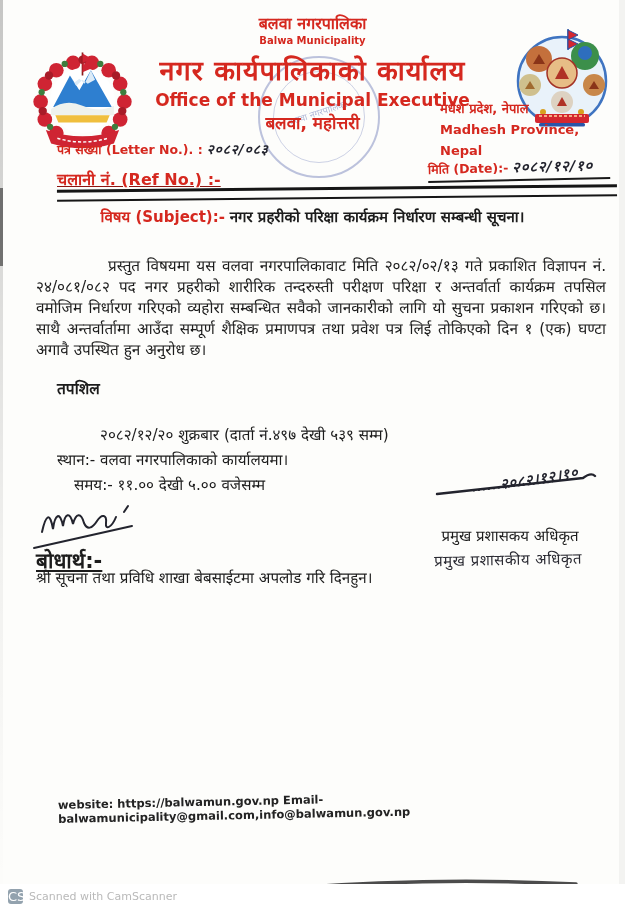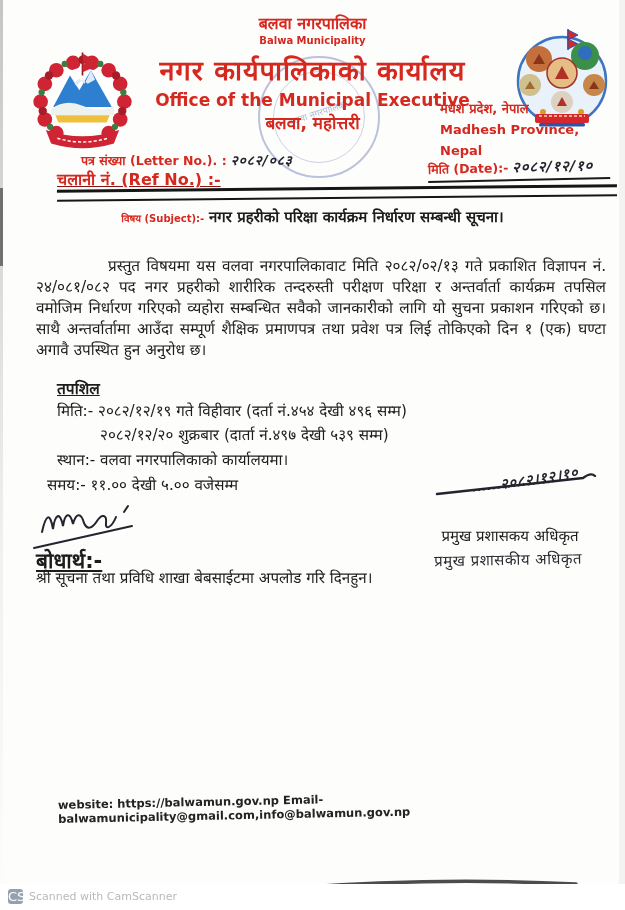--- a/index.html
+++ b/index.html
@@ -23,42 +23,42 @@
 
   
   .stamp{left:258px;top:56px;width:118px;height:118px;border:2px solid rgba(90,105,175,.40);
          border-radius:50%;}
   .stamp::before{content:"";position:absolute;inset:13px;border:1.5px solid rgba(90,105,175,.30);
          border-radius:50%;}
   .stamp span{position:absolute;left:8px;top:48px;width:100px;text-align:center;
          color:rgba(80,95,170,.45);font-size:9px;transform:rotate(-18deg);}
 
   
-  .letter-no{top:151px;left:57px;font-size:12.5px;margin-left:24px;}
+  .letter-no{top:140px;left:57px;font-size:12.5px;}
   .letter-no .val{font-size:13.5px;}
   .date-line{top:156px;left:428px;width:182px;font-size:12.5px;border-bottom:2.5px solid #191919;
              padding-bottom:3px;transform:rotate(-1.2deg);}
   .date-line .val{font-size:14.5px;}
   .ref-no{top:168px;left:57px;font-size:16px;text-decoration:underline;
           text-decoration-color:#8c1410;}
   .rule{top:187px;left:57px;width:560px;height:7px;border-top:3px solid #161616;
         border-bottom:2.5px solid #161616;transform:rotate(-0.55deg);}
 
   .subject{top:206px;left:0;right:0;font-size:15px;}
-  .subject .lbl{font-size:10px;text-align:center;}
+  .subject .lbl{font-size:15px;text-align:center;}
 
   .body-par{top:256px;left:36px;width:570px;font-size:15.3px;line-height:21px;
             text-align:justify;text-indent:72px;}
 
-  .sched-h{top:377px;left:57px;font-size:15.5px;text-decoration:underline;}
+  .sched-h{top:377px;left:57px;font-size:15.5px;}
   .sch{font-size:15.2px;}
   .sch1{top:400px;left:57px;}
   .sch2{top:424px;left:100px;text-align:center;}
   .sch3{top:449px;left:57px;}
-  .sch4{top:474px;left:47px;text-align:right;}
+  .sch4{top:474px;left:74px;text-align:right;}
 
   .sig-date{left:500px;top:468px;font-size:14px;transform:rotate(-9deg);}
   .sig-name{top:502px;left:440px;width:140px;font-size:15px;}
   .sig-desig1{top:525px;left:415px;width:190px;font-size:15px;}
   .sig-desig2{top:549px;left:408px;width:200px;font-size:15px;color:#2b2b33;
               transform:rotate(-1deg);letter-spacing:.5px;}
 
   .cc-h{top:546px;left:36px;font-size:21px;text-decoration:underline;}
   .cc-l{top:567px;left:36px;font-size:15.2px;}
 
@@ -173,21 +173,20 @@
   <div class="abs rule"></div>
 
   <div class="abs center subject">
     <span class="red b lbl">विषय (Subject):-</span>
     <span class="b">नगर प्रहरीको परिक्षा कार्यक्रम निर्धारण सम्बन्धी सूचना।</span>
   </div>
 
   <div class="abs body-par">प्रस्तुत विषयमा यस वलवा नगरपालिकावाट मिति २०८२/०२/१३ गते प्रकाशित विज्ञापन नं. २४/०८१/०८२ पद नगर प्रहरीको शारीरिक तन्दरुस्ती परीक्षण परिक्षा र अन्तर्वार्ता कार्यक्रम तपसिल वमोजिम निर्धारण गरिएको व्यहोरा सम्बन्धित सवैको जानकारीको लागि यो सुचना प्रकाशन गरिएको छ। साथै अन्तर्वार्तामा आउँदा सम्पूर्ण शैक्षिक प्रमाणपत्र तथा प्रवेश पत्र लिई तोकिएको दिन १ (एक) घण्टा अगावै उपस्थित हुन अनुरोध छ।</div>
 
   <div class="abs b sched-h">तपशिल</div>
-  <div class="abs sch sch1">मिति:- २०८२/१२/१९ गते विहीवार (दर्ता नं.४५४ देखी ४९६ सम्म)</div>
   <div class="abs sch sch2">२०८२/१२/२० शुक्रबार (दार्ता नं.४९७ देखी ५३९ सम्म)</div>
   <div class="abs sch sch3">स्थान:- वलवा नगरपालिकाको कार्यालयमा।</div>
   <div class="abs sch sch4">समय:- ११.०० देखी ५.०० वजेसम्म</div>
 
   <svg class="abs" style="left:28px;top:490px" width="160" height="72" viewBox="0 0 160 72">
     <path d="M14 42 c4 -18 8 -20 11 -3 c2 -15 7 -18 10 -3 c2 -13 7 -15 10 -2 c3 -11 8 -12 11 -1
              c3 7 8 6 13 -2 c5 -8 10 -6 9 2 c-1 8 6 4 10 -6" stroke="#23242e" stroke-width="2" fill="none" stroke-linecap="round"></path>
     <path d="M96 22 l4 -6" stroke="#23242e" stroke-width="2" stroke-linecap="round"></path>
     <path d="M6 58 L104 36" stroke="#23242e" stroke-width="2" fill="none" stroke-linecap="round"></path>
   </svg>

